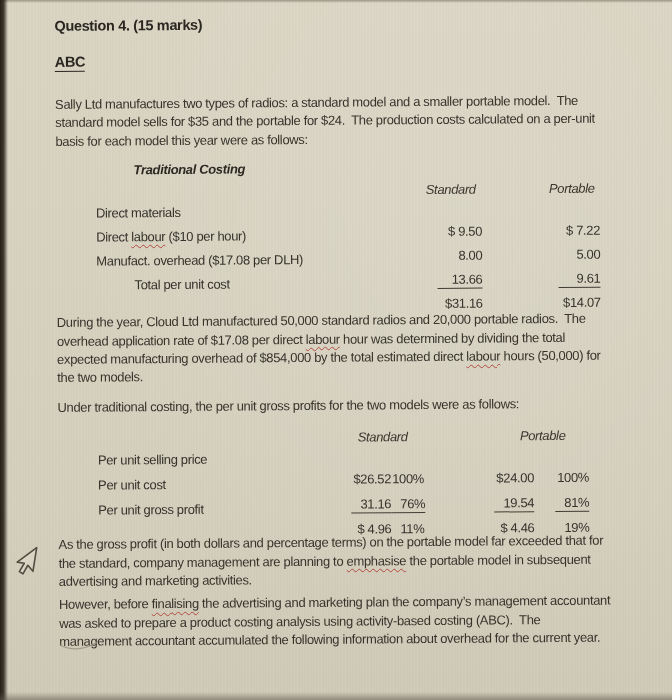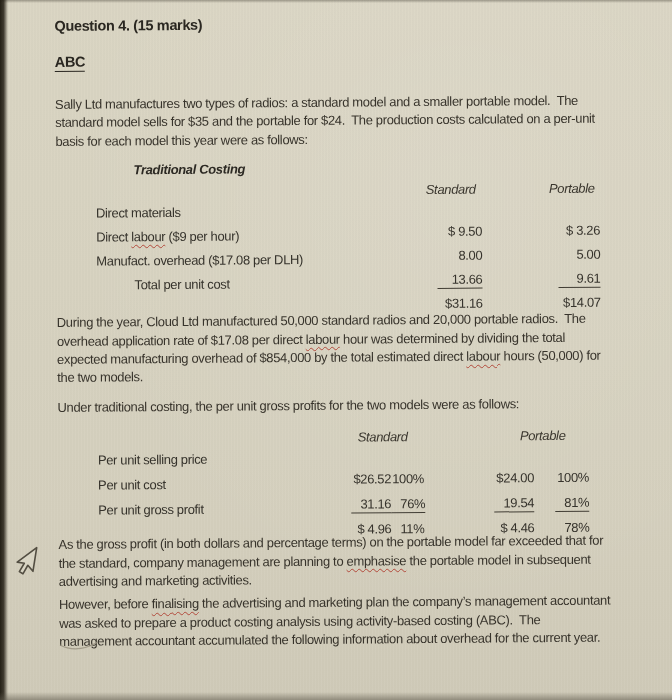--- a/index.html
+++ b/index.html
@@ -86,24 +86,24 @@
       <div class="t1">
         <div class="t1-title">Traditional Costing</div>
         <div class="thead">
           <div class="spacer"></div>
           <div class="col-std">Standard</div>
           <div class="col-por">Portable</div>
         </div>
         <div class="trow">
           <div class="t1-label">Direct materials</div>
           <div class="t1-std num"><span>$ 9.50</span></div>
-          <div class="t1-por num"><span>$ 3.26</span></div>
+          <div class="t1-por num"><span>$ 7.22</span></div>
         </div>
         <div class="trow">
-          <div class="t1-label"><span>Direct </span><span class="sp">labour</span><span> ($9 per hour)</span></div>
+          <div class="t1-label"><span>Direct </span><span class="sp">labour</span><span> ($10 per hour)</span></div>
           <div class="t1-std num"><span>8.00</span></div>
           <div class="t1-por num"><span>5.00</span></div>
         </div>
         <div class="trow ruled">
           <div class="t1-label">Manufact. overhead ($17.08 per DLH)</div>
           <div class="t1-std num"><span>13.66</span></div>
           <div class="t1-por num"><span>9.61</span></div>
         </div>
         <div class="trow">
           <div class="t1-label indent">Total per unit cost</div>
@@ -137,21 +137,21 @@
           <div class="t2-samt num"><span>31.16</span></div>
           <div class="t2-spct num"><span>76%</span></div>
           <div class="t2-pamt num"><span>19.54</span></div>
           <div class="t2-ppct num"><span>81%</span></div>
         </div>
         <div class="trow">
           <div class="t2-label">Per unit gross profit</div>
           <div class="t2-samt num"><span>$ 4.96</span></div>
           <div class="t2-spct num"><span>11%</span></div>
           <div class="t2-pamt num"><span>$ 4.46</span></div>
-          <div class="t2-ppct num"><span>78%</span></div>
+          <div class="t2-ppct num"><span>19%</span></div>
         </div>
       </div>
 
       <p class="para p-close1"><span>As the gross profit (in both dollars and percentage terms) on the portable model far exceeded that for
 the standard, company management are planning to </span><span class="sp">emphasise</span><span> the portable model in subsequent
 advertising and marketing activities.</span></p>
 
       <p class="para p-close2"><span>However, before </span><span class="sp">finalising</span><span> the advertising and marketing plan the company’s management accountant
 was asked to prepare a product costing analysis using activity-based costing (ABC).  The
 management accountant accumulated the following information about overhead for the current year.</span></p>

